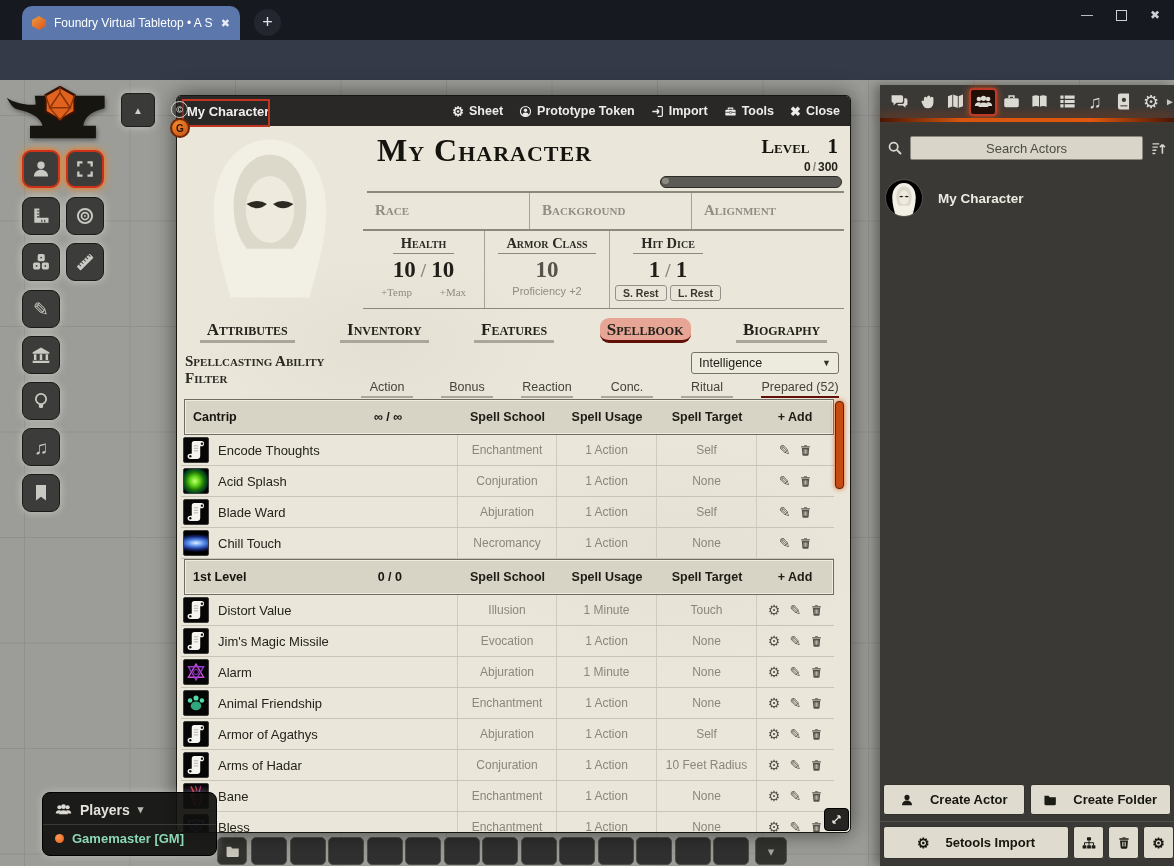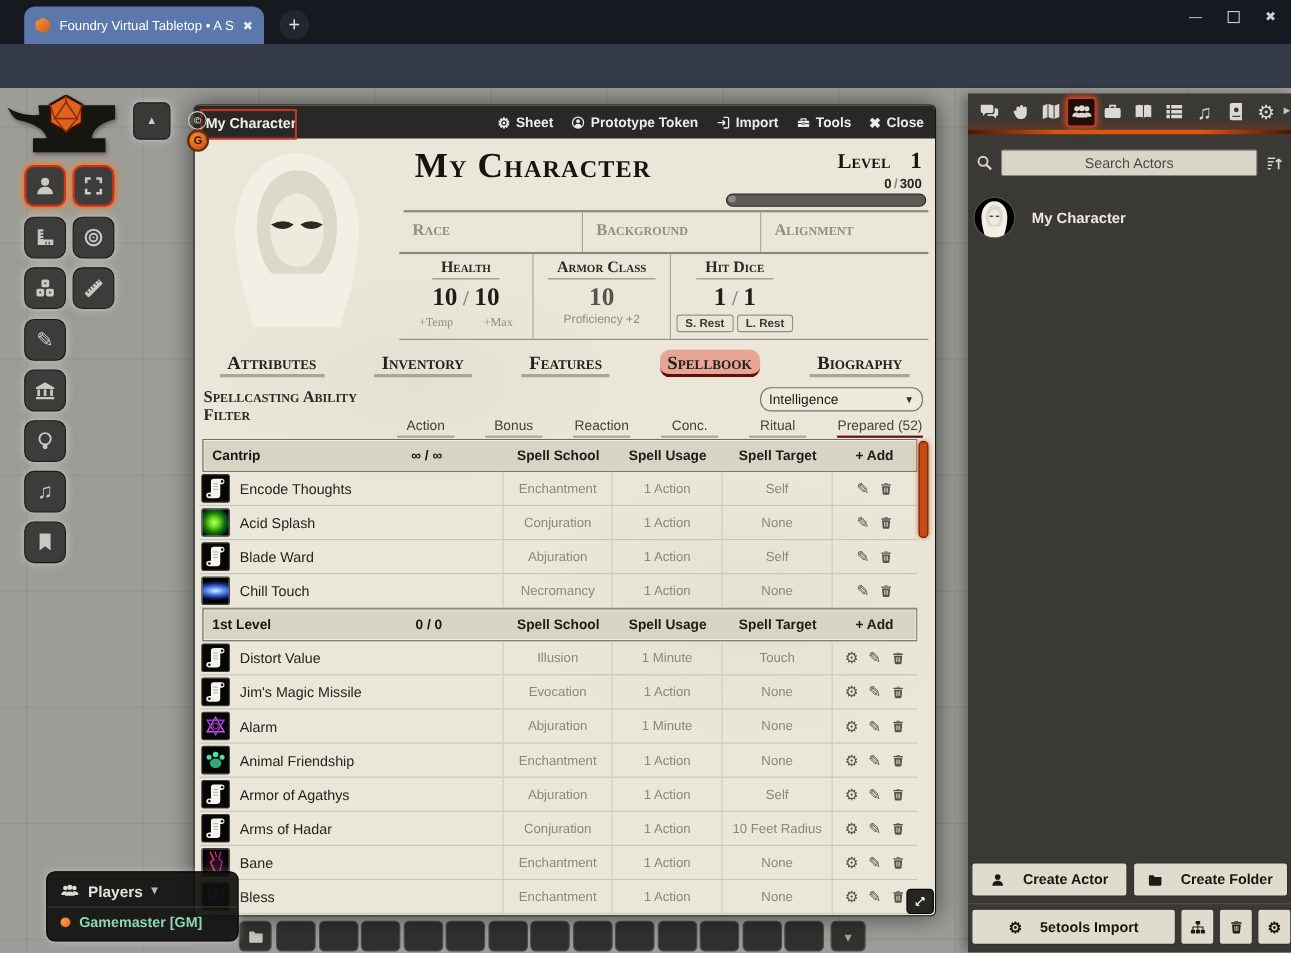--- a/index.html
+++ b/index.html
@@ -120,31 +120,31 @@
   .stat .sv.dim{color:#55534a;}
   .stat .sf{font-size:11px;color:#8f8c80;margin-top:3px;}
   .stat .sf2{display:flex;justify-content:space-around;font-size:11px;color:#8f8c80;margin-top:4px;padding:0 4px;font-family:Liberation Serif, serif;}
   .stat .rbtns{display:flex;justify-content:space-between;padding:0 5px;margin-top:3px;font-weight:bold;}
   .rbtn{font-size:10.5px;color:#3a382f;background:#e9e5d8;border:1px solid #94918a;border-radius:3px;padding:1px 7px;}
 
   #tabs{left:0;right:0;top:222px;height:30px;display:flex;justify-content:space-around;align-items:flex-start;}
   .tab5{font-size:17px;color:#23221c;padding:1px 7px 0;border-bottom:3px solid #a9a69b;line-height:1.25;}
   .tab5.act{background:rgba(228,112,92,.55);border-radius:9px;border-bottom:3px solid #611007;}
   #abillabel{left:8px;top:257px;font-size:15px;color:#2b2a24;}
-  #abilsel{right:11px;top:256px;width:148px;height:22px;background:#edead e;background:#edeade;border:1px solid #75726a;border-radius:10px;
+  #abilsel{right:11px;top:256px;width:148px;height:22px;background:#edead e;background:#edeade;border:1px solid #75726a;border-radius:3px;
        display:flex;align-items:center;box-sizing:border-box;padding:0 7px;font-size:12.5px;color:#1c1b15;}
   #abilsel .dd{margin-left:auto;font-size:9px;color:#33312a;}
   #filtlabel{left:8px;top:274px;font-size:15px;color:#2b2a24;}
   #filters{right:11px;top:284px;display:flex;gap:28px;}
   .filt{font-size:12.5px;color:#44423a;border-bottom:2.5px solid #a9a69b;min-width:52px;text-align:center;padding-bottom:2px;}
   .filt.act{border-bottom-color:#611007;min-width:78px;}
 
   
   #slist{left:4px;right:16px;top:303px;bottom:0;overflow:hidden;}
-  .shead{height:30px;margin-left:3px;background:#d7d3c5;border:1px solid #6f6d63;box-shadow:inset 0 0 0 1px #efecdf;
+  .shead{height:36px;margin-left:3px;background:#d7d3c5;border:1px solid #6f6d63;box-shadow:inset 0 0 0 1px #efecdf;
        display:grid;grid-template-columns:273px 99px 100px 100px 1fr;align-items:center;box-sizing:border-box;
        font-size:12.5px;font-weight:bold;color:#16150f;}
   .shead .first{display:flex;justify-content:space-between;padding:0 0 0 8px;}
   .shead .uses{margin-right:56px;font-weight:bold;}
   .shead .hc{text-align:center;color:#1d1c15;}
   .srow{height:31px;display:grid;grid-template-columns:276px 99px 100px 100px 1fr;align-items:center;
        border-bottom:1px solid #c8c4b6;box-sizing:border-box;}
   .ncell{display:flex;align-items:center;gap:9px;padding-left:2px;height:100%;}
   .sicon{width:26px;height:26px;flex:none;background:#060606;border:1px solid #3c3c38;border-radius:2px;
        display:flex;align-items:center;justify-content:center;box-sizing:border-box;}

